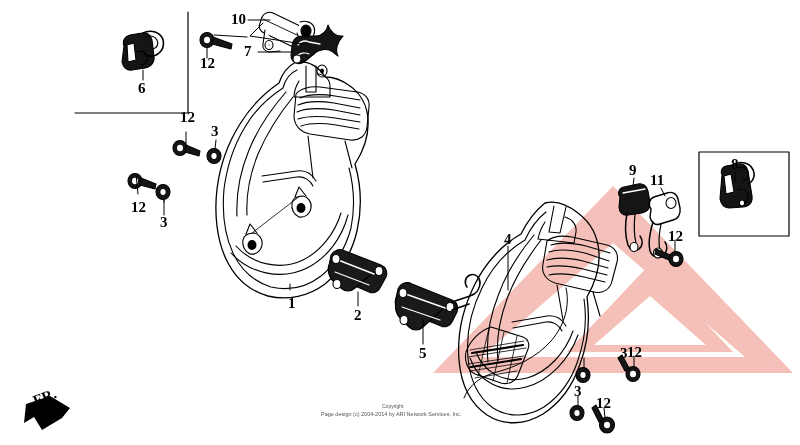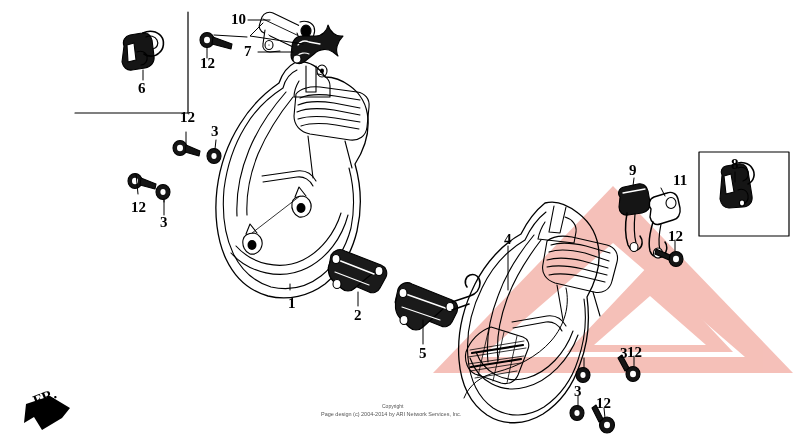--- a/index.html
+++ b/index.html
@@ -356,21 +356,21 @@
   <span class="lbl num" style="left:160px;top:215px;">3</span>
   <span class="lbl num" style="left:620px;top:346px;">3</span>
   <span class="lbl num" style="left:574px;top:384px;">3</span>
   <span class="lbl num" style="left:504px;top:232px;">4</span>
   <span class="lbl num" style="left:419px;top:346px;">5</span>
   <span class="lbl num" style="left:138px;top:81px;">6</span>
   <span class="lbl num" style="left:244px;top:44px;">7</span>
   <span class="lbl num" style="left:731px;top:157px;">8</span>
   <span class="lbl num" style="left:629px;top:163px;">9</span>
   <span class="lbl num" style="left:231px;top:12px;">10</span>
-  <span class="lbl num" style="left:673px;top:173px;">11</span>
+  <span class="lbl num" style="left:650px;top:173px;">11</span>
   <span class="lbl num" style="left:200px;top:56px;">12</span>
   <span class="lbl num" style="left:180px;top:110px;">12</span>
   <span class="lbl num" style="left:131px;top:200px;">12</span>
   <span class="lbl num" style="left:668px;top:229px;">12</span>
   <span class="lbl num" style="left:596px;top:396px;">12</span>
   <span class="lbl num" style="left:627px;top:345px;">12</span>
 
   <span class="fr">FR.</span>
 
   <span class="copy copy1">Copyright</span>

